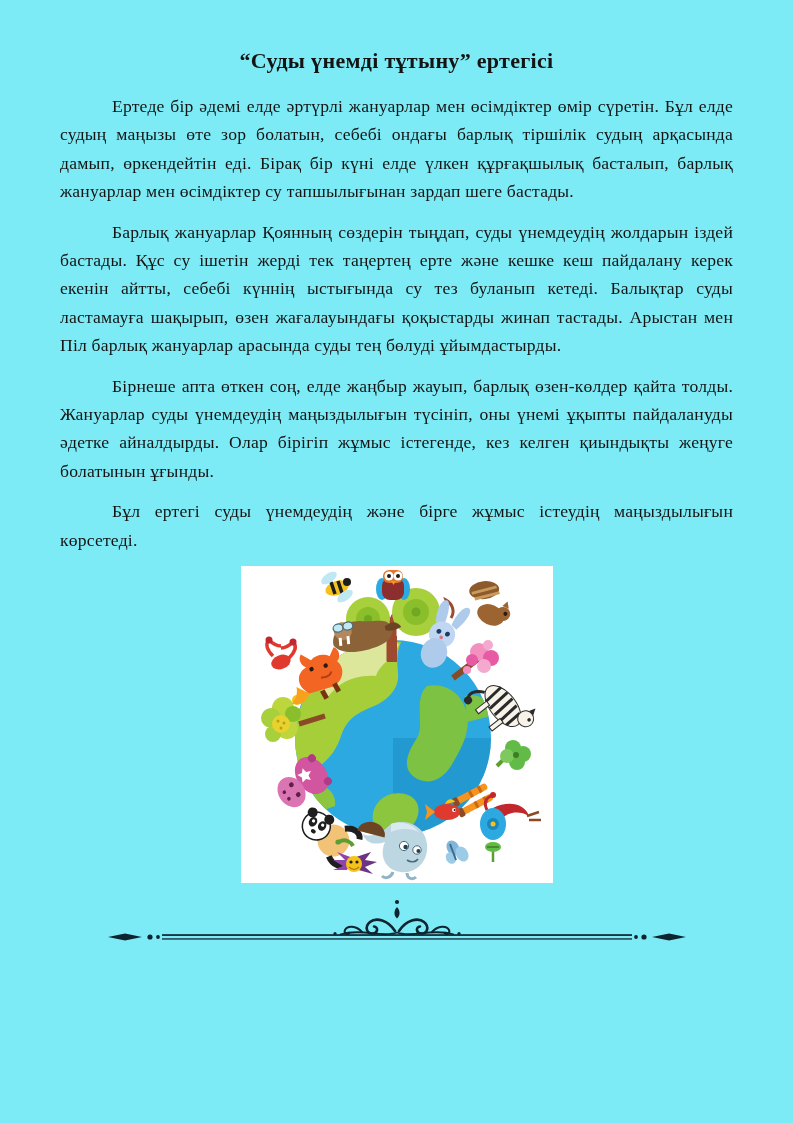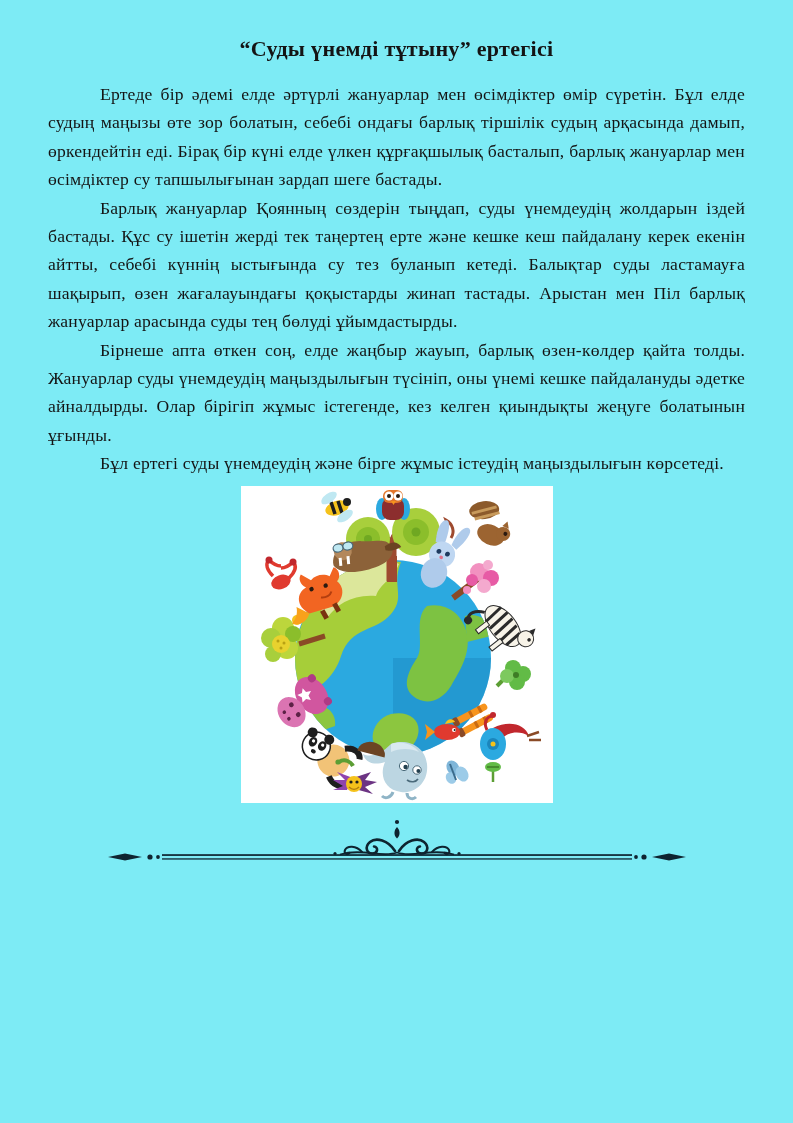--- a/index.html
+++ b/index.html
@@ -5,34 +5,34 @@
   html,body{margin:0;padding:0;}
   body{
     width:793px;height:1123px;
     background:#7DEBF5;
     overflow:hidden;
     font-family:"Liberation Serif","DejaVu Serif",serif;
     color:#141414;
   }
   .page{padding-top:32px;}
   .title{
-    margin:4px;
+    margin:16px;
     text-align:center;
     font-size:22px;
     font-weight:bold;
     letter-spacing:.3px;
   }
   .story{
     margin:18px 48px 0 48px;
     font-size:17.6px;
     line-height:28.4px;
     text-align:justify;
     letter-spacing:.2px;
   }
-  .story p{margin:0;text-indent:52px;}
+  .story p{margin:12px;text-indent:52px;}
   .figure{
     margin:8px auto 0;
     width:312px;height:317px;
     background:#ffffff;
     display:block;
   }
   .figure svg{display:block;}
   .divider{
     margin:14px auto 0;
     width:586px;height:52px;
@@ -42,21 +42,21 @@
 </head>
 <body>
 
 <div class="page">
 
   <h1 class="title">“Суды үнемді тұтыну” ертегісі</h1>
 
   <div class="story">
     <p>Ертеде бір әдемі елде әртүрлі жануарлар мен өсімдіктер өмір сүретін. Бұл елде судың маңызы өте зор болатын, себебі ондағы барлық тіршілік судың арқасында дамып, өркендейтін еді. Бірақ бір күні елде үлкен құрғақшылық басталып, барлық жануарлар мен өсімдіктер су тапшылығынан зардап шеге бастады.</p>
     <p>Барлық жануарлар Қоянның сөздерін тыңдап, суды үнемдеудің жолдарын іздей бастады. Құс су ішетін жерді тек таңертең ерте және кешке кеш пайдалану керек екенін айтты, себебі күннің ыстығында су тез буланып кетеді. Балықтар суды ластамауға шақырып, өзен жағалауындағы қоқыстарды жинап тастады. Арыстан мен Піл барлық жануарлар арасында суды тең бөлуді ұйымдастырды.</p>
-    <p>Бірнеше апта өткен соң, елде жаңбыр жауып, барлық өзен-көлдер қайта толды. Жануарлар суды үнемдеудің маңыздылығын түсініп, оны үнемі кешке пайдалануды әдетке айналдырды. Олар бірігіп жұмыс істегенде, кез келген қиындықты жеңуге болатынын ұғынды.</p>
+    <p>Бірнеше апта өткен соң, елде жаңбыр жауып, барлық өзен-көлдер қайта толды. Жануарлар суды үнемдеудің маңыздылығын түсініп, оны үнемі ұқыпты пайдалануды әдетке айналдырды. Олар бірігіп жұмыс істегенде, кез келген қиындықты жеңуге болатынын ұғынды.</p>
     <p>Бұл ертегі суды үнемдеудің және бірге жұмыс істеудің маңыздылығын көрсетеді.</p>
   </div>
 
   <div class="figure">
     <svg width="312" height="317" viewBox="0 0 312 317" xmlns="http://www.w3.org/2000/svg">
 
       <g>
         <defs>
           <clipPath id="globeClip">
               <circle cx="152" cy="172" r="98"></circle>

